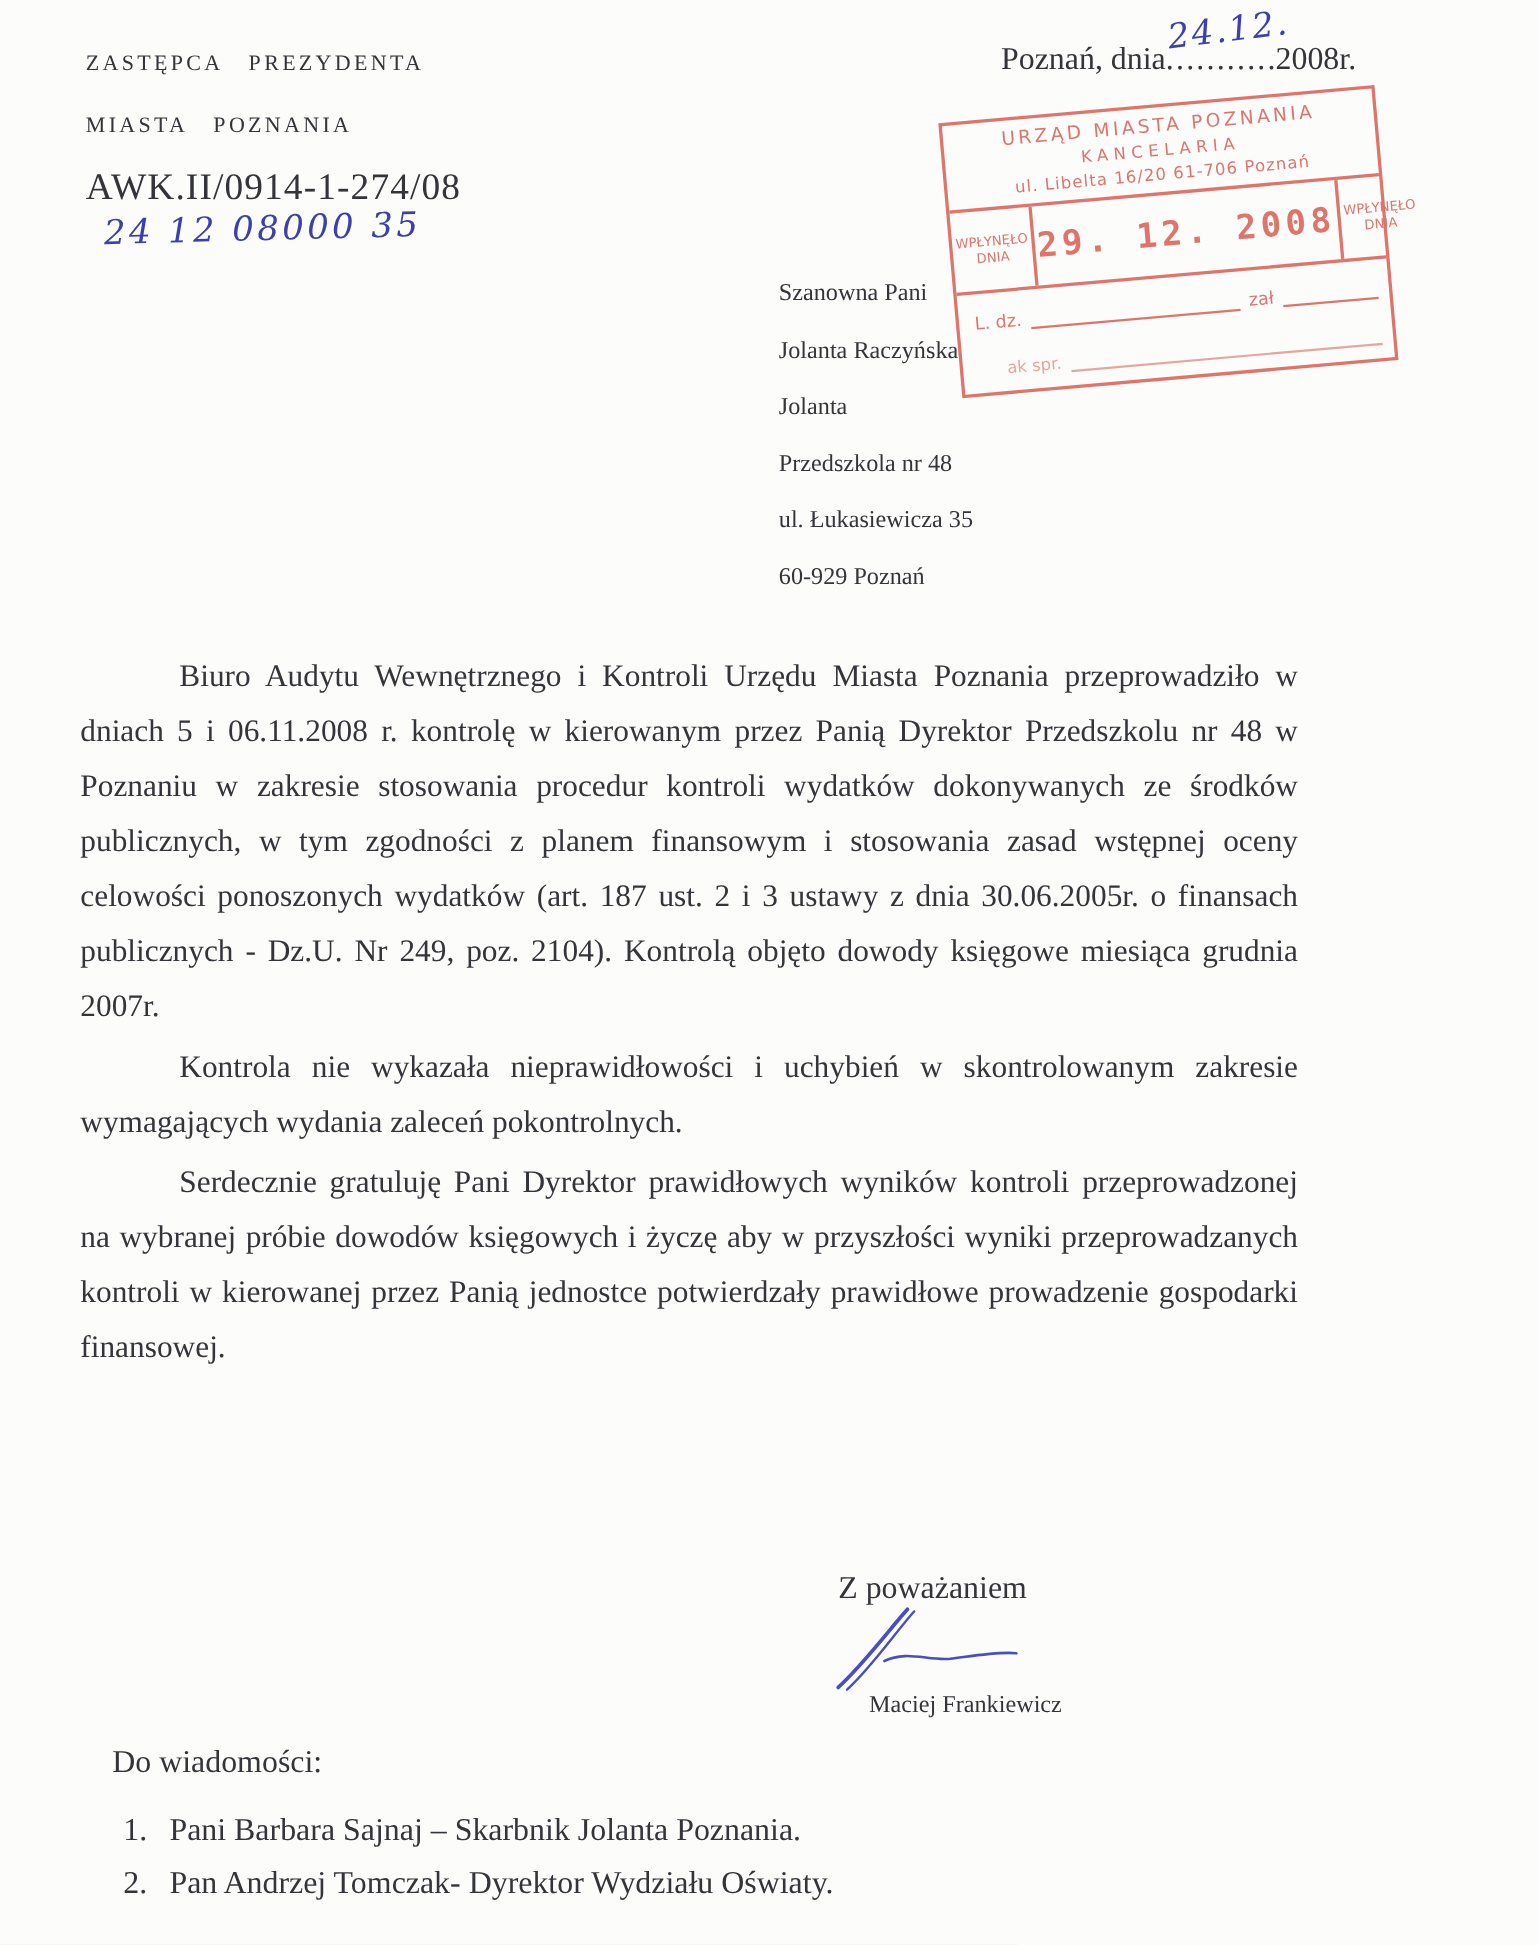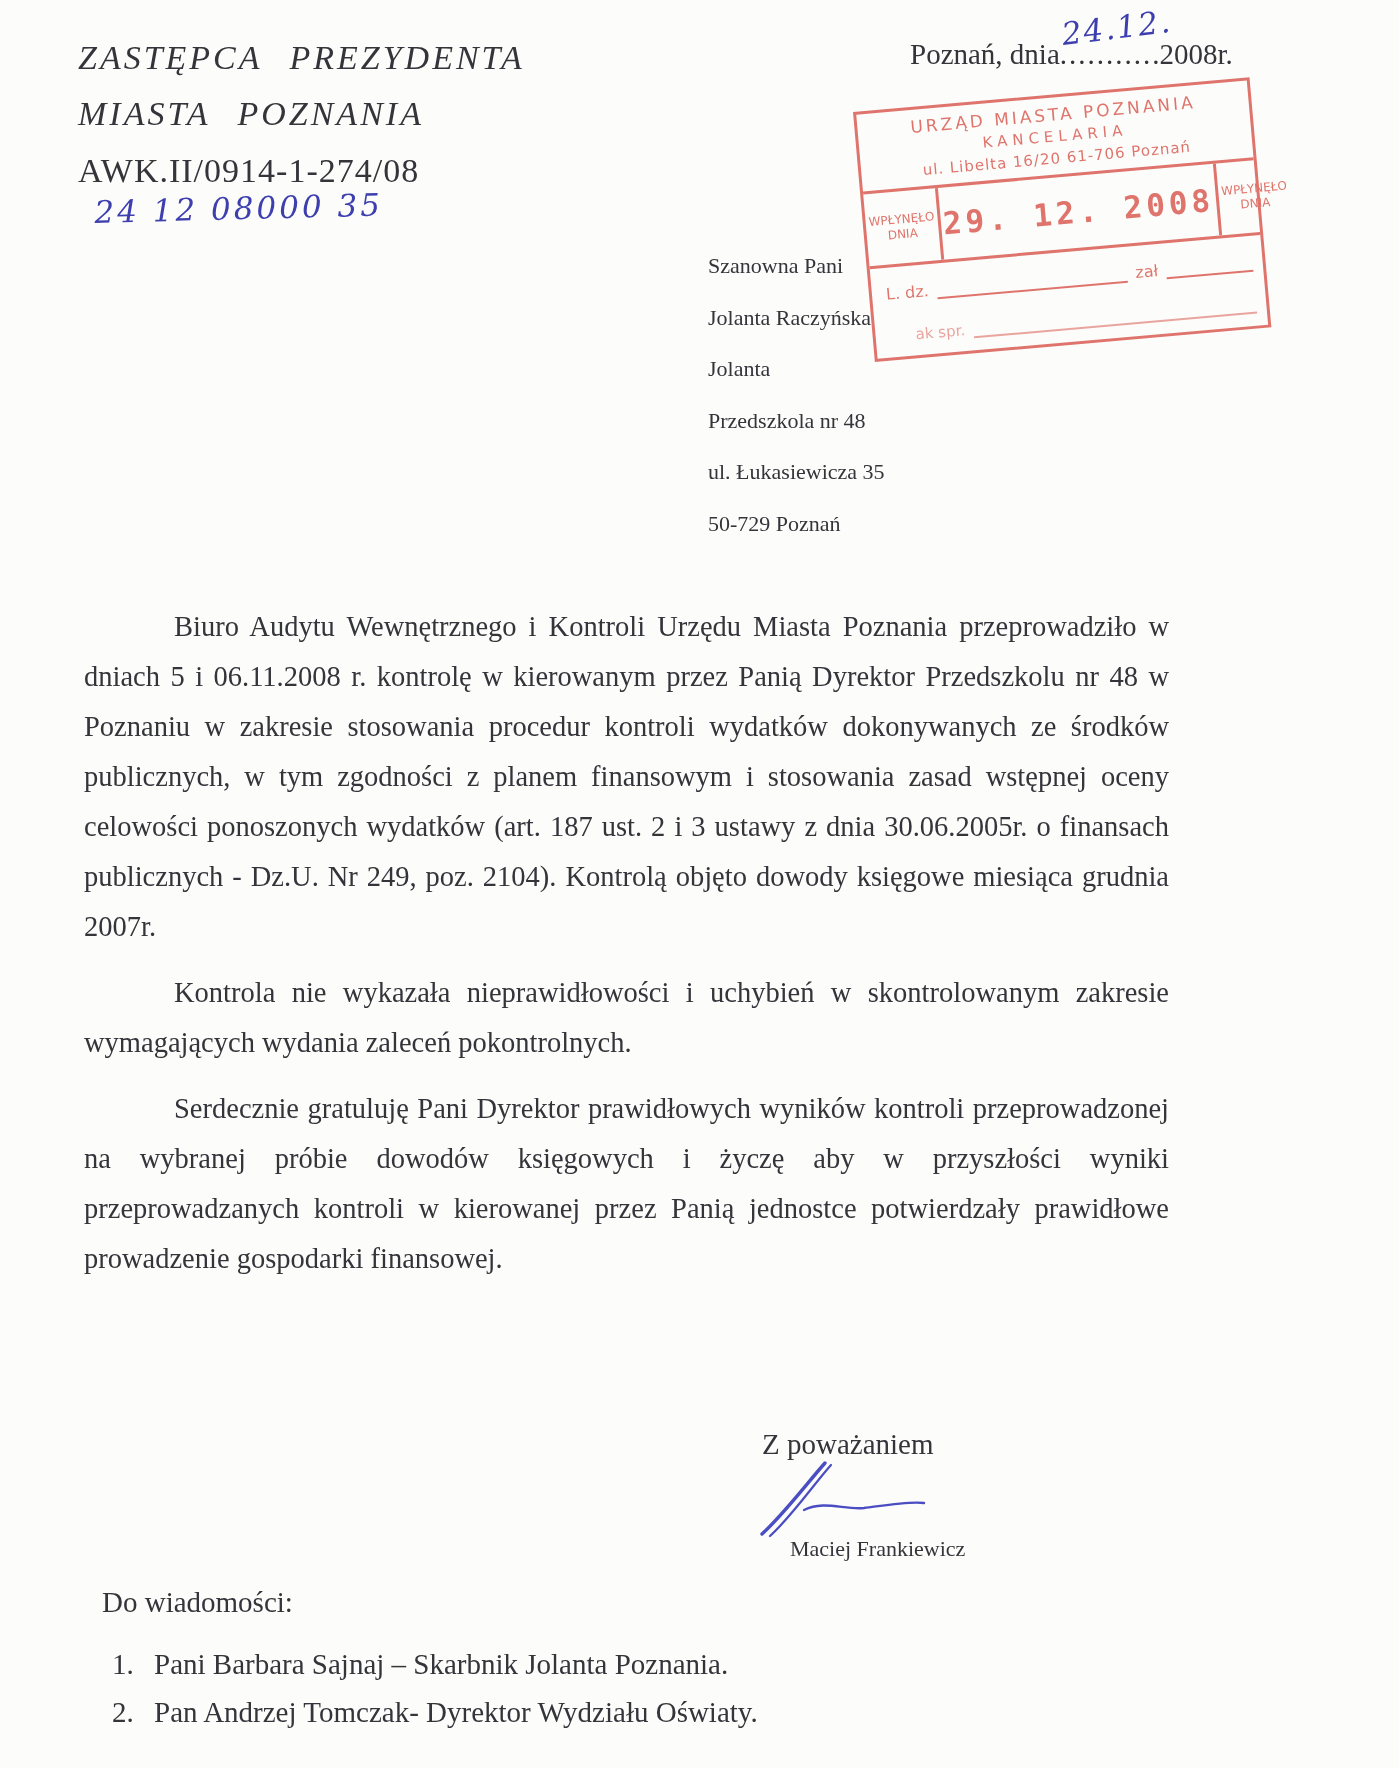--- a/index.html
+++ b/index.html
@@ -7,21 +7,21 @@
     position:relative;
     width:1399px;height:1768px;
     background:#fcfcfa;
     font-family:"Liberation Serif", serif;
     color:#34343b;
     overflow:hidden;
     margin:0 auto;
   }
   
   .sender{position:absolute;left:78px;top:30px;}
-  .sender-line{font-size:34px;letter-spacing:3px;word-spacing:16px;line-height:56px;font-style:italic;}
+  .sender-line{font-size:20px;letter-spacing:3px;word-spacing:16px;line-height:56px;}
   .ref-number{font-size:34px;letter-spacing:1px;margin-top:10px;}
   .hand-number{
     font-family:"DejaVu Serif", serif;
     font-style:italic;font-size:31px;letter-spacing:3px;
     color:#3d3fae;margin-top:4px;margin-left:16px;
     transform:rotate(-1.5deg);transform-origin:left top;
   }
   
   .dateline{position:absolute;left:882px;top:38px;font-size:29px;white-space:nowrap;margin-left:28px;}
   .date-dots{display:inline-block;position:relative;letter-spacing:2px;}
@@ -70,21 +70,21 @@
     display:flex;align-items:flex-end;gap:8px;
     padding:10px 10px 12px 40px;font-size:15px;opacity:.65;
   }
   
   .recipient{position:absolute;left:708px;top:240px;font-size:22px;line-height:51.5px;}
   
   .body-text{
     position:absolute;left:68px;top:586px;width:1117px;
     font-size:28.5px;line-height:50px;text-align:justify;
   }
-  .body-text p{margin:16px;text-indent:90px;}
+  .body-text p{margin:5px;text-indent:90px;}
   
   .salutation{position:absolute;left:762px;top:1428px;font-size:29px;}
   .signature-svg{position:absolute;left:752px;top:1458px;}
   .signer{position:absolute;left:790px;top:1536px;font-size:22px;}
   
   .footer-label{position:absolute;left:62px;top:1586px;font-size:29px;margin-left:40px;}
   .footer-list{position:absolute;left:112px;top:1648px;font-size:29px;}
   .footer-item{display:flex;margin-bottom:15px;}
   .footer-num{width:42px;}
 </style>
@@ -126,21 +126,21 @@
       <span class="stamp-rule rule-long"></span>
     </div>
   </div>
 
   <div class="recipient">
     <div>Szanowna Pani</div>
     <div>Jolanta Raczyńska</div>
     <div>Jolanta</div>
     <div>Przedszkola nr 48</div>
     <div>ul. Łukasiewicza 35</div>
-    <div>50-729  Poznań</div>
+    <div>60-929  Poznań</div>
   </div>
 
   <div class="body-text">
     <p>Biuro Audytu Wewnętrznego i Kontroli Urzędu Miasta Poznania przeprowadziło w dniach 5 i 06.11.2008 r. kontrolę w kierowanym przez Panią Dyrektor Przedszkolu nr 48 w Poznaniu  w zakresie stosowania procedur kontroli wydatków dokonywanych ze środków publicznych, w tym zgodności z planem finansowym i stosowania zasad wstępnej oceny celowości ponoszonych wydatków (art. 187 ust. 2 i 3 ustawy z dnia 30.06.2005r. o finansach publicznych - Dz.U. Nr 249, poz. 2104). Kontrolą objęto dowody księgowe miesiąca grudnia 2007r.</p>
     <p>Kontrola nie wykazała nieprawidłowości i uchybień w skontrolowanym zakresie wymagających wydania zaleceń pokontrolnych.</p>
     <p>Serdecznie gratuluję Pani Dyrektor prawidłowych wyników kontroli przeprowadzonej na wybranej próbie dowodów księgowych i życzę aby w przyszłości wyniki przeprowadzanych kontroli w kierowanej przez Panią jednostce potwierdzały prawidłowe prowadzenie gospodarki finansowej.</p>
   </div>
 
   <div class="salutation">Z poważaniem</div>
 

